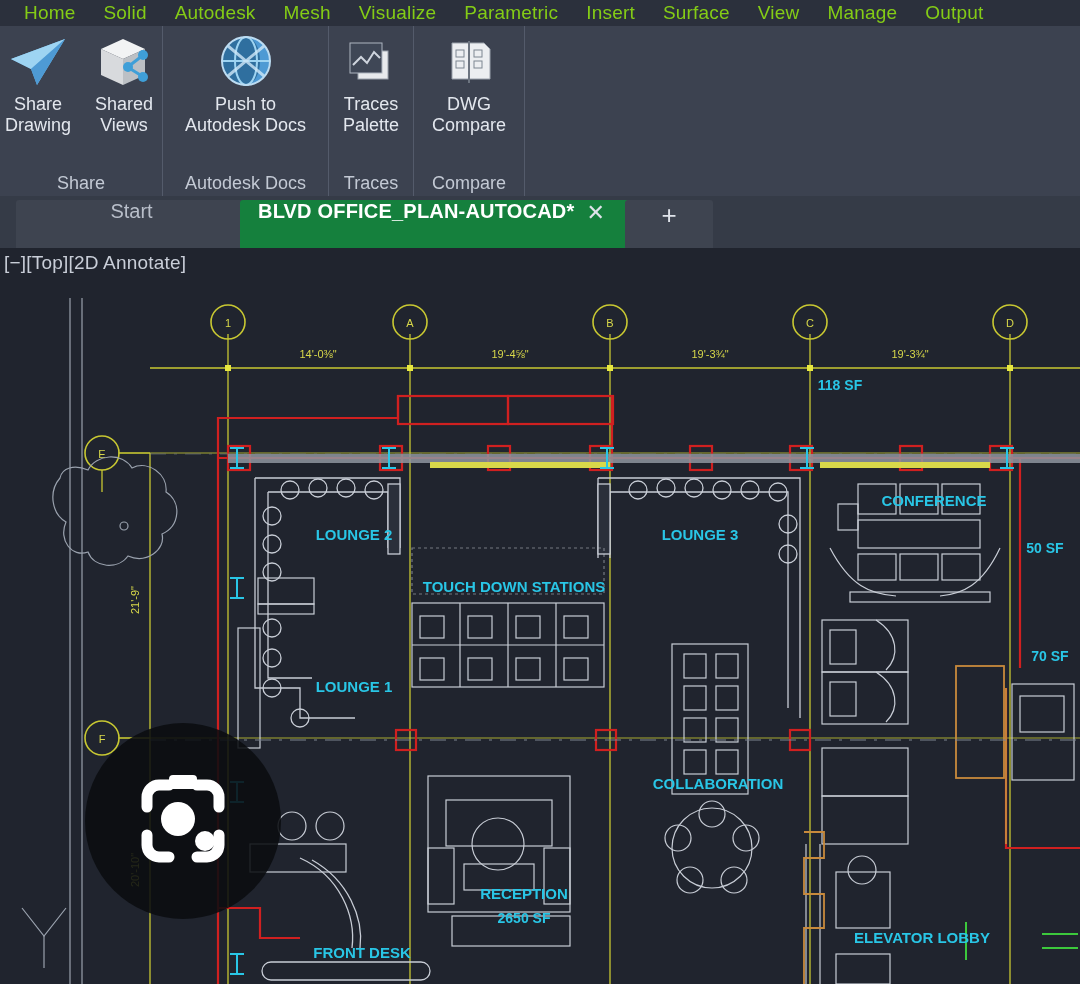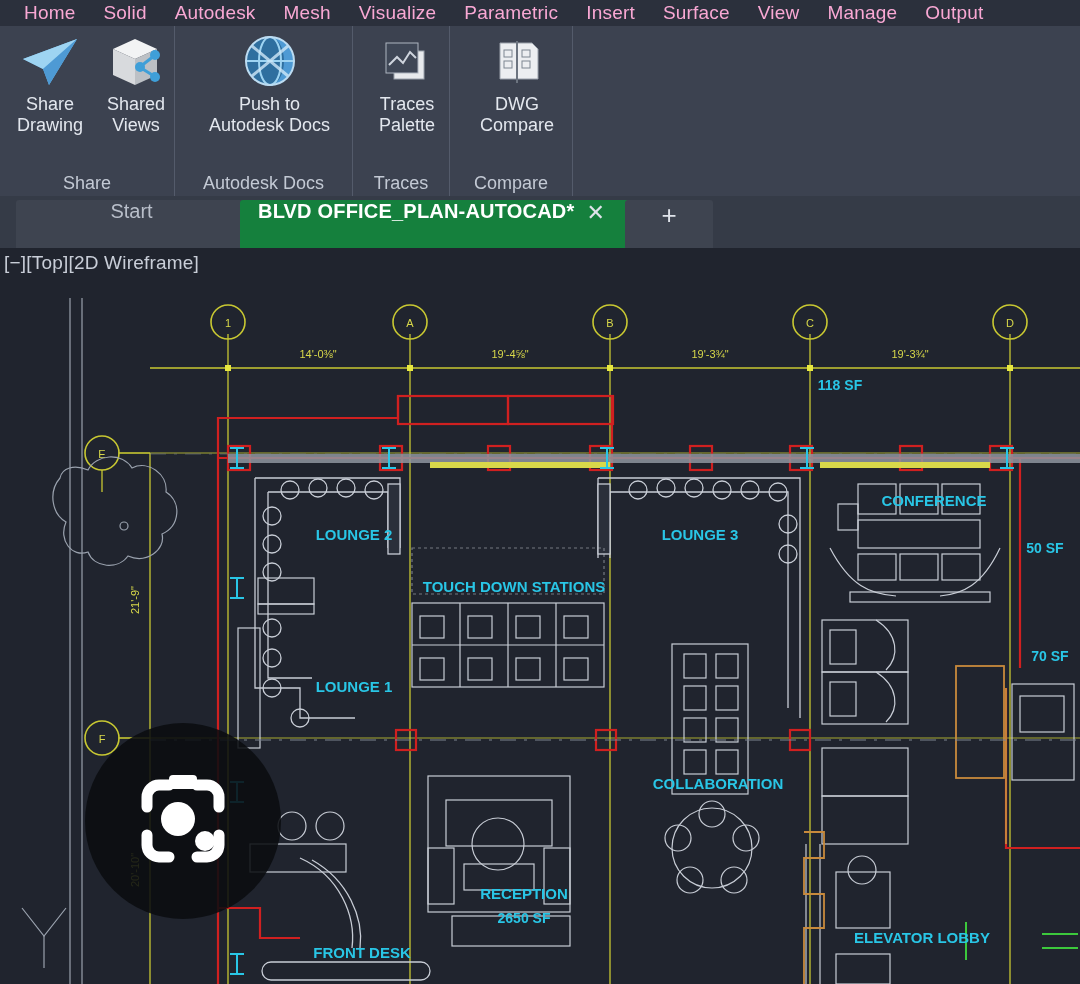--- a/index.html
+++ b/index.html
@@ -3,30 +3,30 @@
 <meta charset="utf-8">
 <style>
   html,body{margin:0;padding:0;background:#20242e;}
   body{width:1080px;height:984px;overflow:hidden;
        font-family:"Liberation Sans",sans-serif;-webkit-font-smoothing:antialiased;}
   #app{position:relative;width:1080px;height:984px;overflow:hidden;background:#20242e;}
 
   
   .tabstrip{position:absolute;left:0;top:0;width:1080px;height:26px;
             background:#2b303c;display:flex;align-items:center;}
-  .tabstrip .tab{color:#f9a8d4;font-size:19px;padding:0 14px;white-space:nowrap;
+  .tabstrip .tab{color:#84cc16;font-size:19px;padding:0 14px;white-space:nowrap;
                  letter-spacing:.2px;line-height:26px;}
   .tabstrip .tab:first-child{margin-left:10px;}
 
   
   .ribbon{position:absolute;left:0;top:26px;width:1080px;height:170px;
           background:#3c4250;}
   .ribbon .panels{position:absolute;left:0;top:0;height:170px;display:flex;}
   .panel{position:relative;height:170px;display:flex;flex-direction:column;
-         justify-content:flex-start;border-right:1px solid #545b6b;padding-left:12px;}
+         justify-content:flex-start;border-right:1px solid #545b6b;}
   .panel .row{display:flex;flex:0 0 auto;align-items:flex-start;justify-content:center;
               padding-top:6px;}
   .btn{width:auto;min-width:74px;display:flex;flex-direction:column;align-items:center;
        padding:0 6px;cursor:default;}
   .btn .ico{height:62px;display:flex;align-items:center;justify-content:center;}
   .btn .lbl{color:#e3e7ee;font-size:18px;line-height:21px;text-align:center;
             white-space:nowrap;}
   .panel .ptitle{position:absolute;bottom:2px;left:0;width:100%;text-align:center;
                  color:#c3c9d4;font-size:18px;white-space:nowrap;}
 
@@ -175,21 +175,21 @@
     </div>
     <div class="ftab active">
       <span>BLVD OFFICE_PLAN-AUTOCAD*</span>
       <span class="x">✕</span>
     </div>
     <div class="ftab plus">
       <span>+</span>
     </div>
   </div>
 
-  <div class="vplabel">[−][Top][2D Wireframe]</div>
+  <div class="vplabel">[−][Top][2D Annotate]</div>
 
   <div class="canvas">
     <svg class="dwg" viewBox="0 0 1080 736">
       <defs>
         <g id="chairTop">
           <circle cx="0" cy="0" r="9" fill="none" stroke="#c8cdd6" stroke-width="1.3"></circle>
         </g>
       </defs>
 
       <g stroke="#c8c832" stroke-width="1.3" fill="none">

